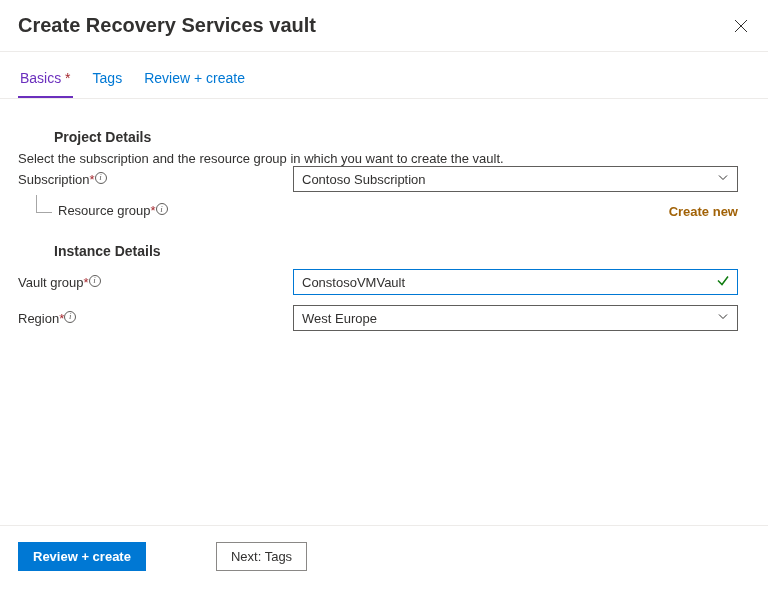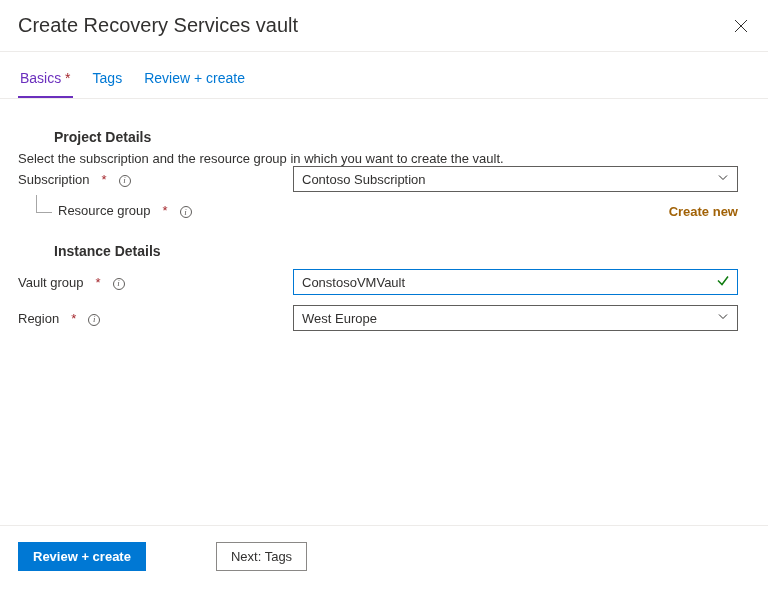--- a/index.html
+++ b/index.html
@@ -14,21 +14,21 @@
     }
     .header {
       display: flex;
       justify-content: space-between;
       align-items: center;
       padding: 14px 18px 14px 18px;
       border-bottom: 1px solid #edebe9;
     }
     .header h1 {
       font-size: 20px;
-      font-weight: 400;
+      font-weight: 700;
       color: #323130;
     }
     .close-btn {
       width: 18px;
       height: 18px;
       cursor: pointer;
       display: flex;
       align-items: center;
       justify-content: center;
     }
@@ -69,22 +69,22 @@
       color: #323130;
     }
     .field-row {
       display: flex;
       align-items: center;
       margin-bottom: 10px;
     }
     .field-label-wrap {
       width: 275px;
       display: flex;
-      align-items: flex-end;
-      gap: 12px;
+      align-items: flex-start;
+      gap: 0;
       font-size: 13px;
       color: #323130;
     }
     .field-label-wrap.indented {
       padding-left: 40px;
       position: relative;
     }
     .indent-line {
       position: absolute;
       left: 18px;

